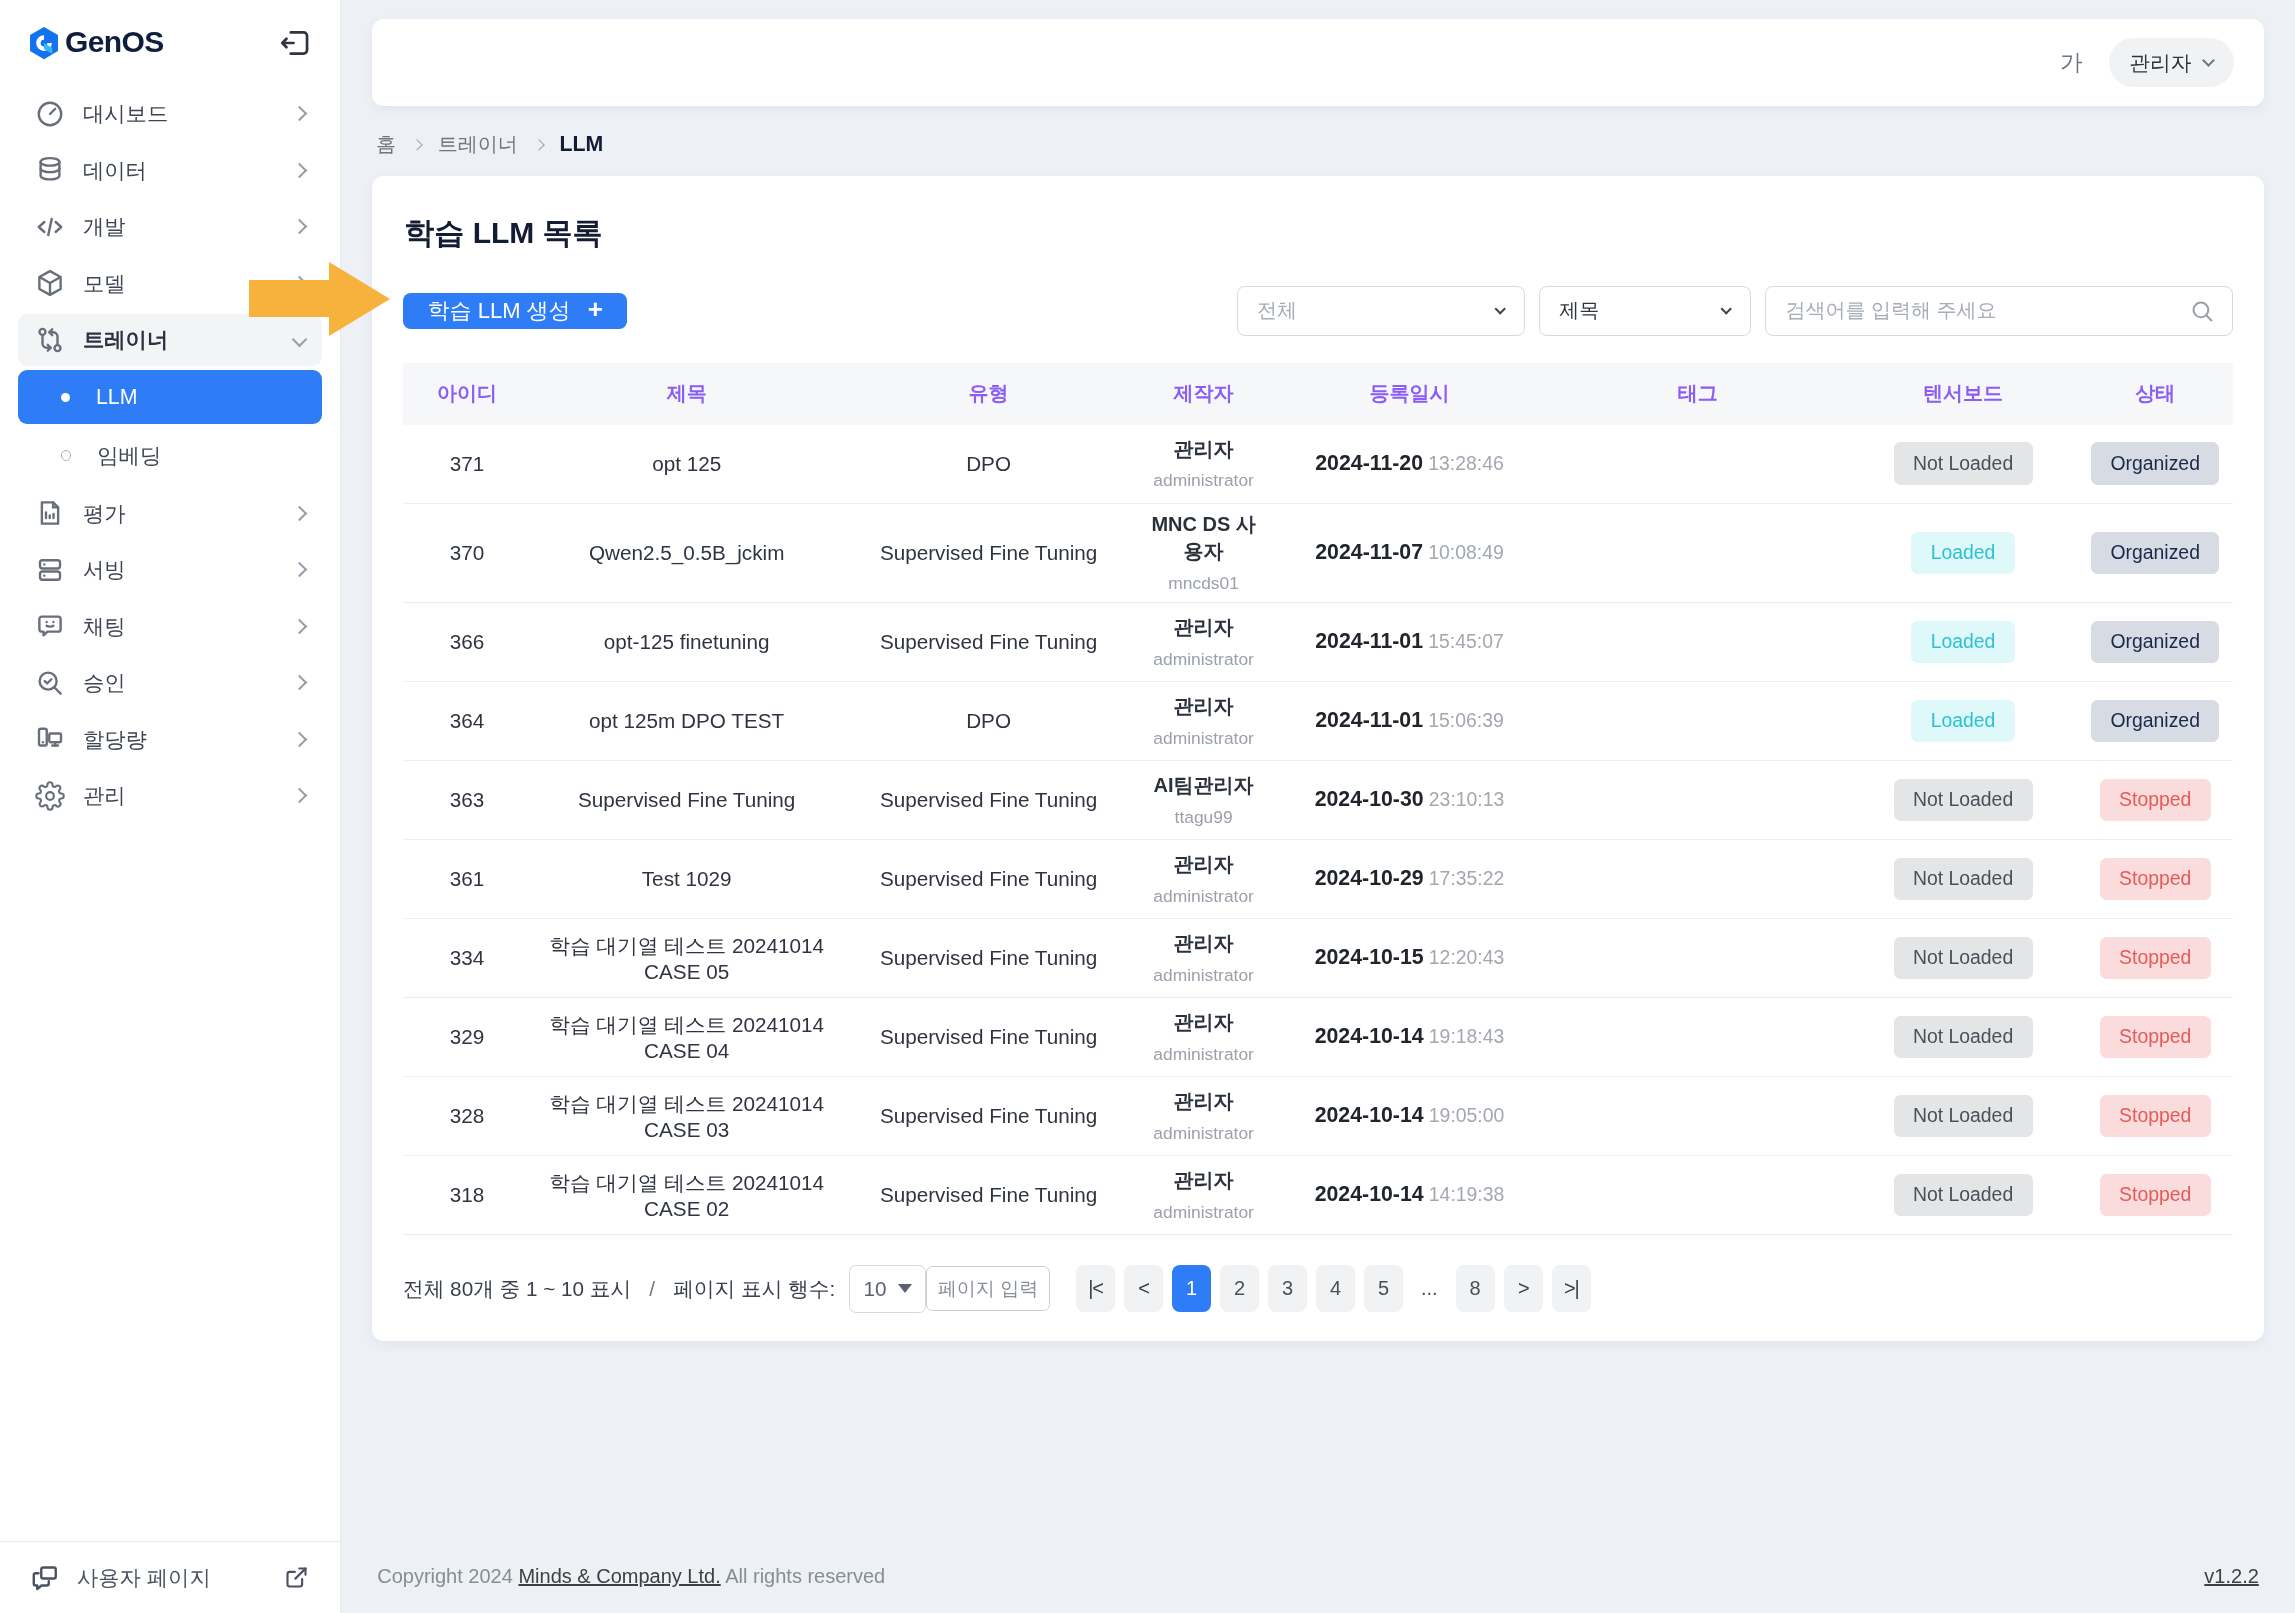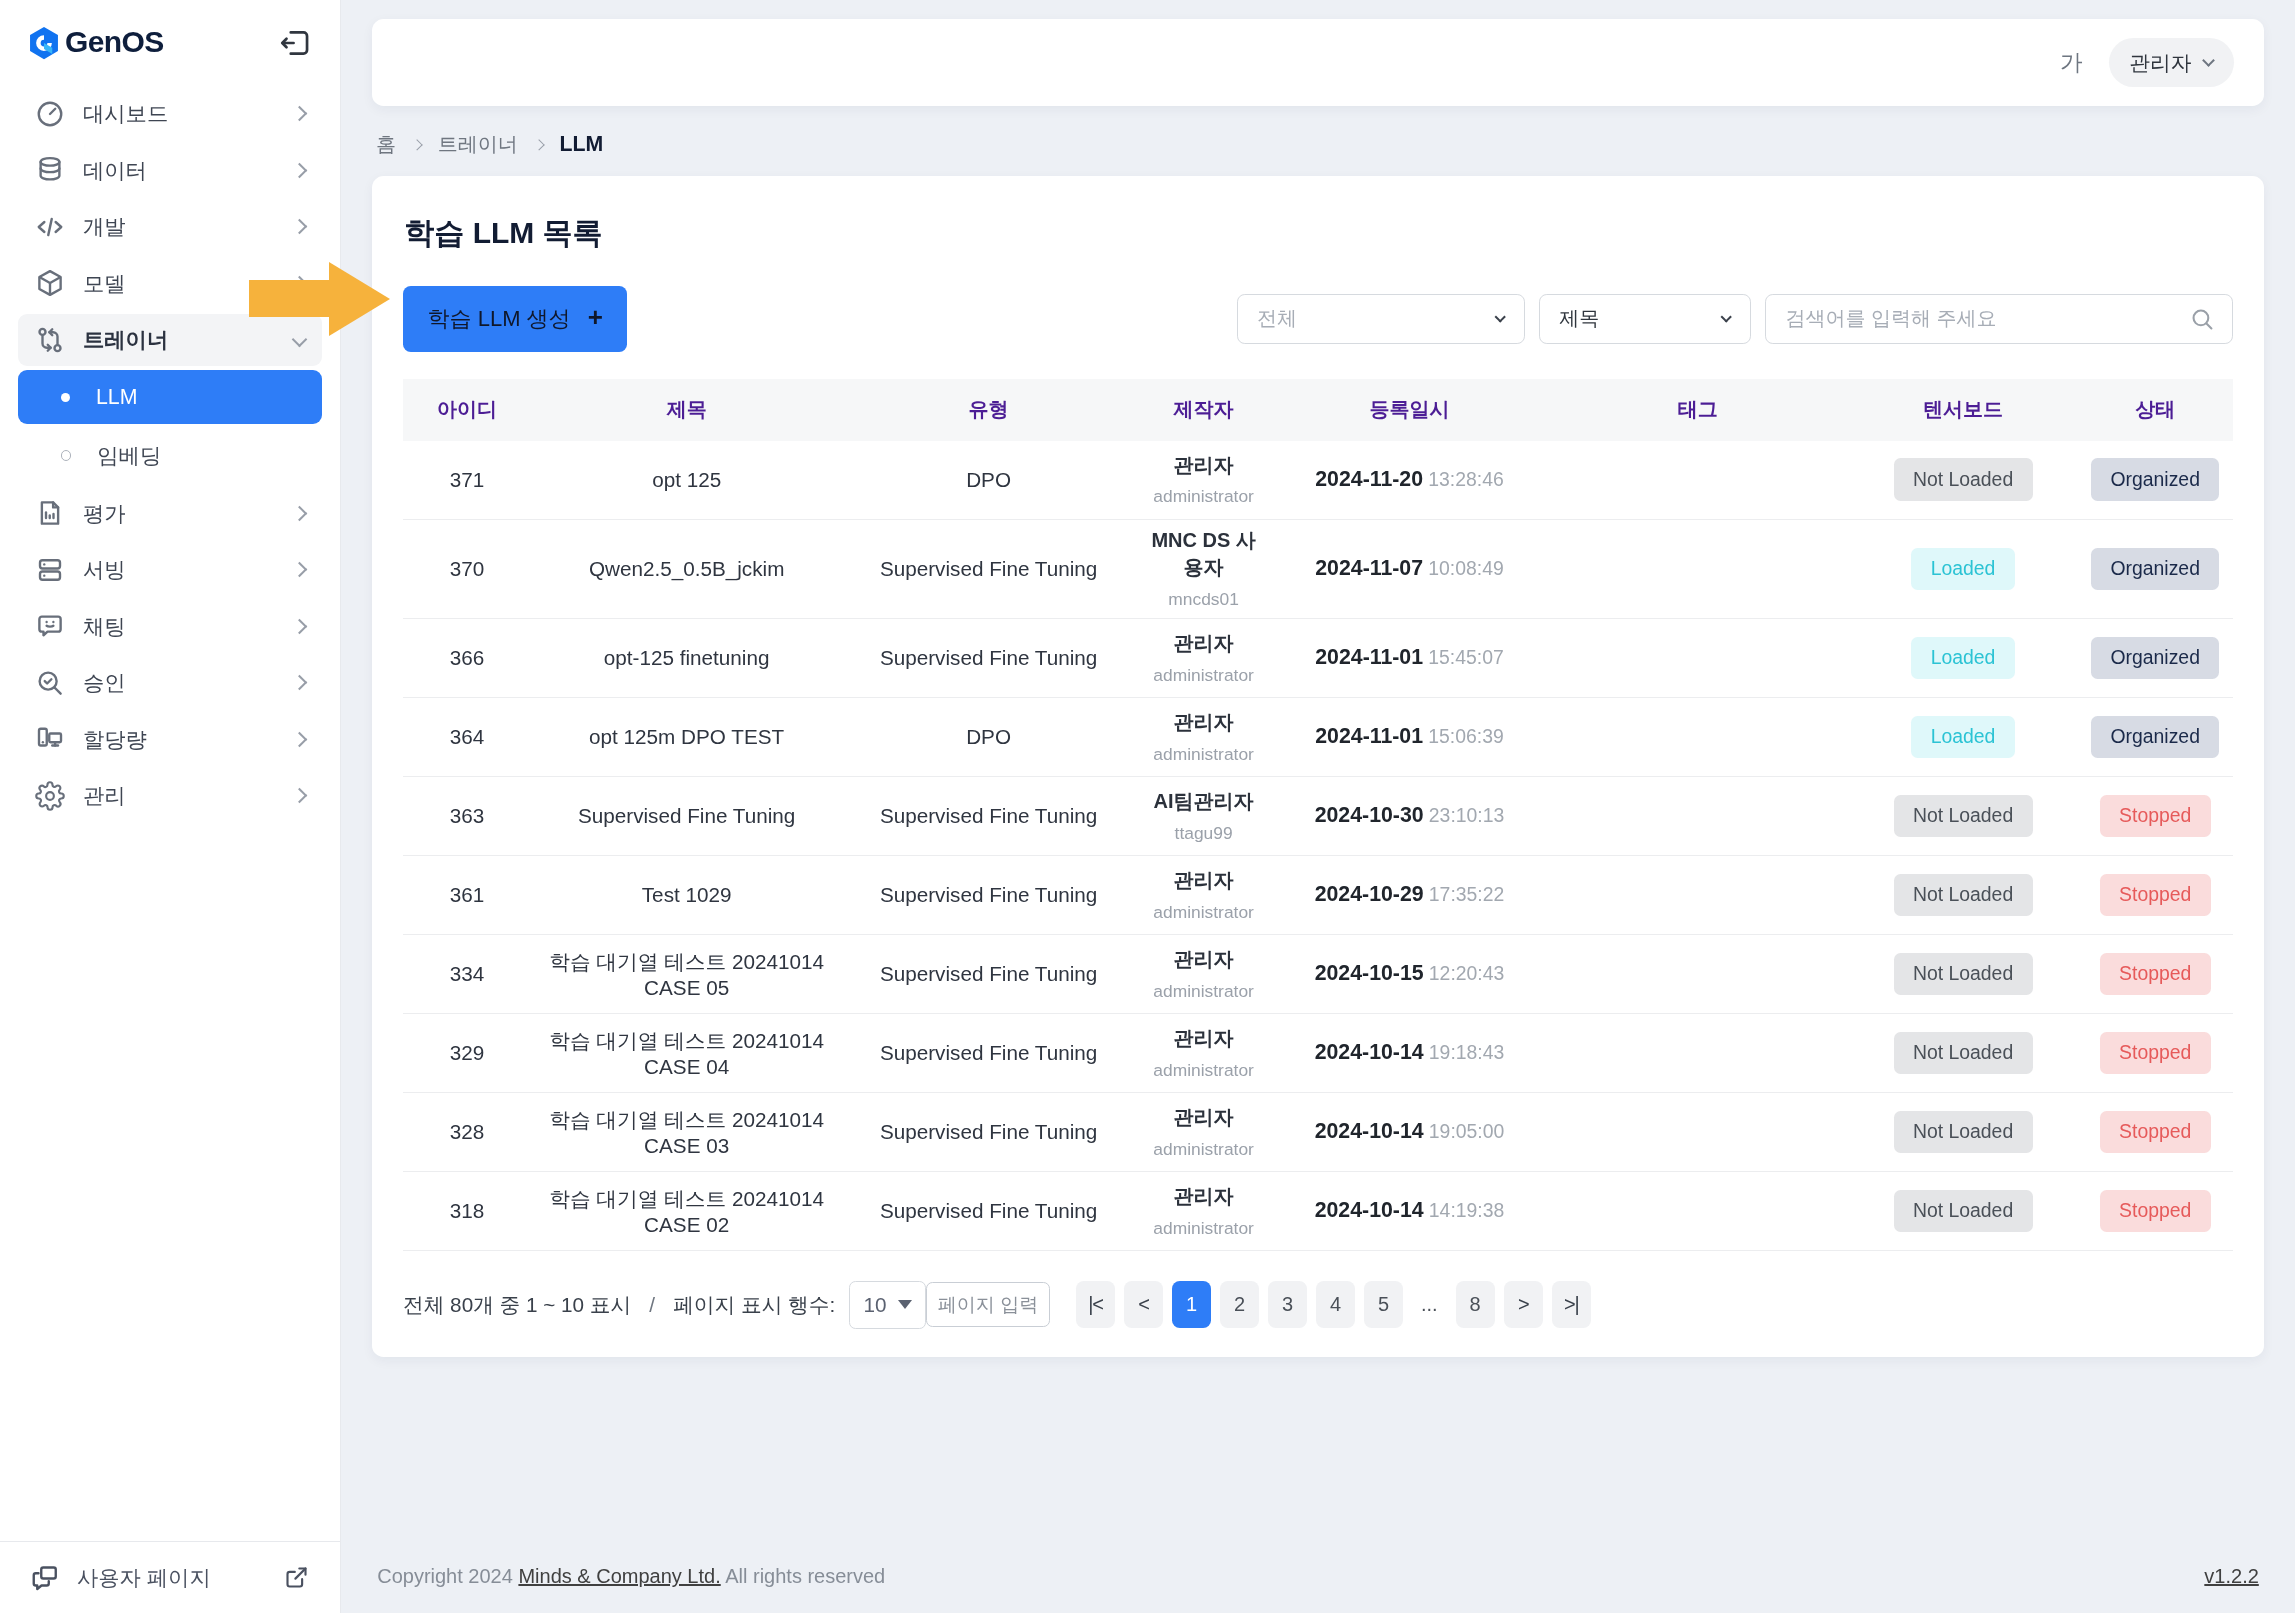--- a/index.html
+++ b/index.html
@@ -51,37 +51,37 @@
   .user-pill .chev { width:9px; height:9px; border-color:#6E7681; margin-top:-3.9px; }
 
   .breadcrumb { display:flex; align-items:center; gap:17px; margin:24.6px 3.9px 18px; font-size:20px; color:#6F7680; }
   .breadcrumb .crumb { cursor:pointer; }
   .breadcrumb .chev { width:7.8px; height:7.8px; border-width:1.9px; margin-top:1.3px; }
   .breadcrumb .current { color:#121C33; font-weight:bold; font-size:21.3px; }
 
   .card { background:#FFFFFF; border-radius:11.6px; box-shadow:0 3.9px 11.6px rgba(25,39,80,.05); padding:34px 31px 28.4px; }
   .page-title { font-size:30px; font-weight:bold; color:#121C33; margin:2.6px 1.3px 32px; }
   .controls { display:flex; align-items:center; justify-content:space-between; margin-bottom:27px; }
-  .create-btn { background:#2E7DF7; border:none; color:#0f172a; height:66px; border-radius:7.8px; padding:0 24.6px;
+  .create-btn { background:#2E7DF7; border:none; color:#ffffff; height:36px; border-radius:7.8px; padding:0 24.6px;
                 font-size:22px; font-family:inherit; display:flex; align-items:center; gap:17px; cursor:pointer; }
   .create-btn .plus { font-size:26px; font-weight:bold; margin-top:-2.6px; }
   .filters { display:flex; gap:14.2px; }
   .selectbox { border:0.6px solid #D6DADF; border-radius:7.8px; height:50px; display:flex; align-items:center;
                justify-content:space-between; padding:0 19.4px; font-size:20px; color:#2F353D; cursor:pointer; background:#fff; }
   .selectbox .chev { width:8.4px; height:8.4px; border-color:#3A414B; margin-top:-2.6px; }
   .selectbox.placeholder span.val { color:#A7ADB6; }
   .w-cat { width:288px; }
   .w-field { width:212px; }
   .searchbox { border:0.6px solid #D6DADF; border-radius:7.8px; height:50px; width:468px; display:flex;
                align-items:center; padding:0 17px 0 19.4px; gap:10.3px; background:#fff; }
   .searchbox input { flex:1; border:none; outline:none; font-size:20px; font-family:inherit; color:#2F353D; min-width:0; }
   .searchbox input::placeholder { color:#A7ADB6; }
 
   
-  .thead { display:flex; align-items:center; background:#F6F7F8; height:62px; font-size:20px; font-weight:bold; color:#4c1d95; }
+  .thead { display:flex; align-items:center; background:#F6F7F8; height:62px; font-size:20px; font-weight:bold; color:#8b5cf6; }
   .cell { text-align:center; padding:0 6.5px; }
   .c-id{width:7%} .c-title{width:17%} .c-type{width:16%} .c-creator{width:7.5%}
   .c-date{width:15%} .c-tag{width:16.5%} .c-tb{width:12.5%} .c-status{width:8.5%}
   .trow { display:flex; align-items:center; min-height:79px; border-bottom:0.6px solid #ECEDEF;
           font-size:20.7px; color:#2F3540; padding:7.8px 0; cursor:pointer; }
   .creator-name { font-weight:bold; color:#2B313B; font-size:20px; margin-bottom:7.8px; }
   .creator-id { color:#9BA1AA; font-size:17.4px; }
   .d-date { color:#20252C; font-size:21.3px; font-weight:bold; }
   .d-time { color:#A2A8B0; font-size:19.4px; margin-left:5.2px; font-weight:normal; }
   .badge { display:inline-block; padding:9.7px 19.4px; border-radius:6.5px; font-size:19.4px; white-space:nowrap; }

